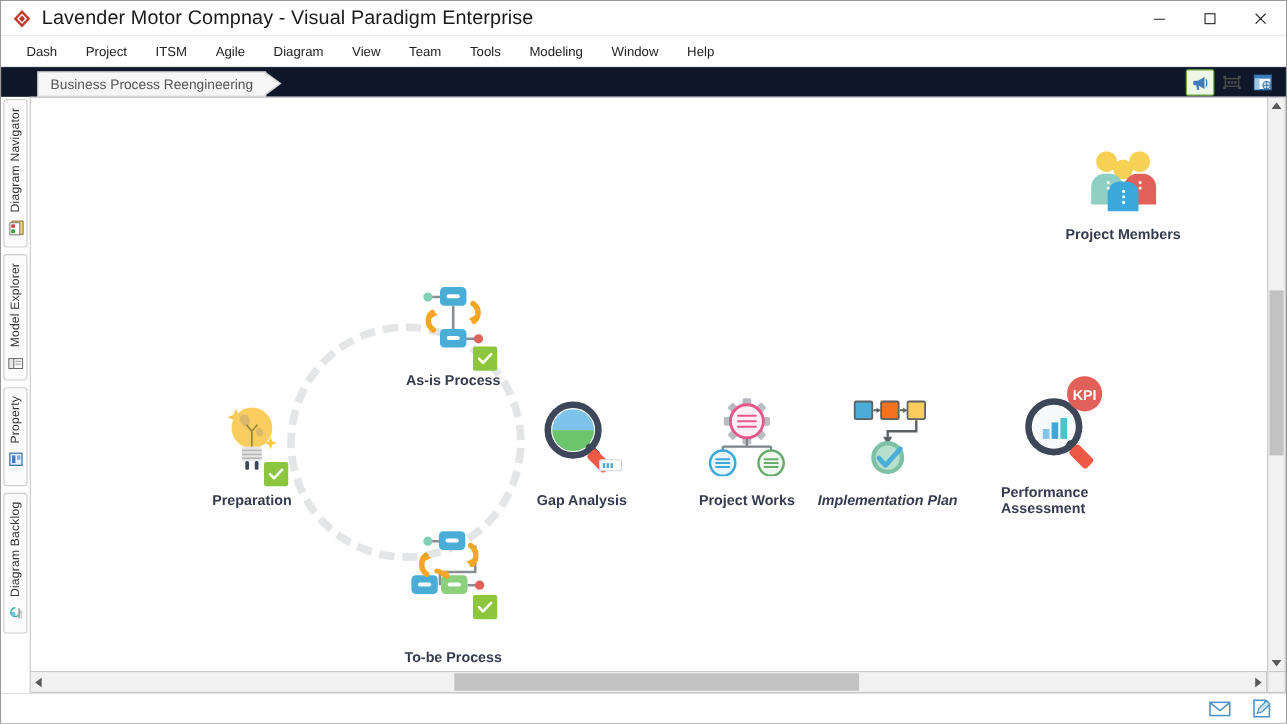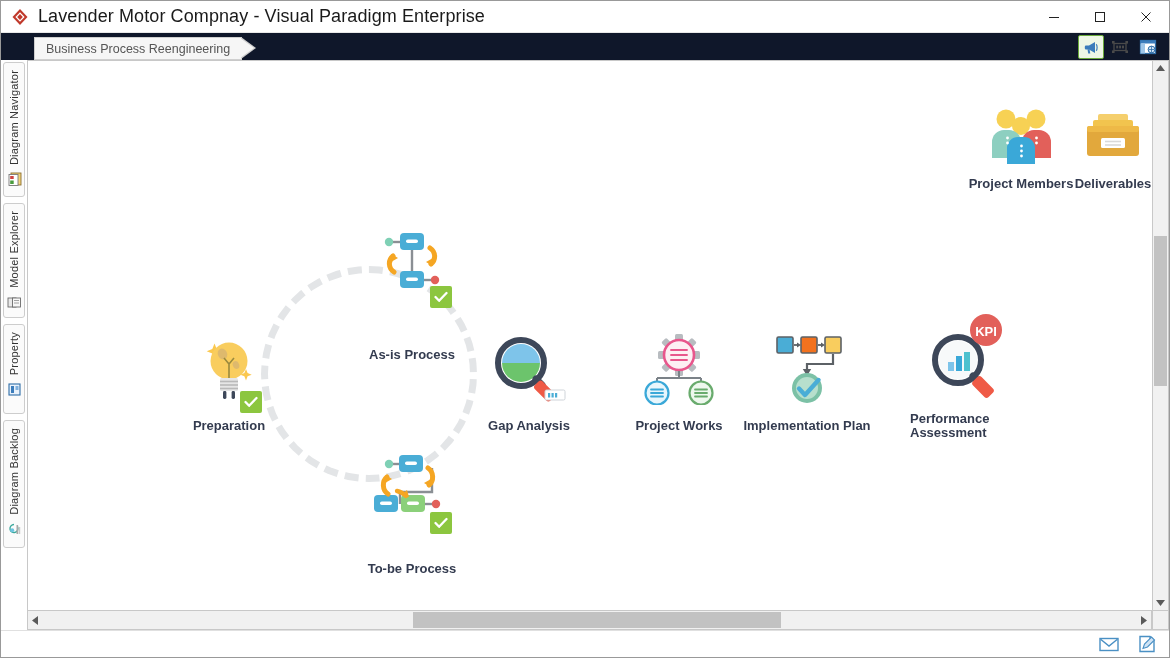--- a/index.html
+++ b/index.html
@@ -167,20 +167,33 @@
       </div>
       <div class="win-btn close">
         <svg width="12" height="12" viewBox="0 0 12 12">
             <line x1="1.5" y1="1.5" x2="10.5" y2="10.5" stroke="currentColor" stroke-width="1"></line>
             <line x1="10.5" y1="1.5" x2="1.5" y2="10.5" stroke="currentColor" stroke-width="1"></line>
           </svg>
       </div>
     </div>
   </div>
 
+  <div class="menubar">
+    <div class="menu-item">Dash</div>
+    <div class="menu-item">Project</div>
+    <div class="menu-item">ITSM</div>
+    <div class="menu-item">Agile</div>
+    <div class="menu-item">Diagram</div>
+    <div class="menu-item">View</div>
+    <div class="menu-item">Team</div>
+    <div class="menu-item">Tools</div>
+    <div class="menu-item">Modeling</div>
+    <div class="menu-item">Window</div>
+    <div class="menu-item">Help</div>
+  </div>
 
   <div class="tabstrip">
     <div class="tab-area">
       <div class="diagram-tab">
         <span>Business Process Reengineering</span>
       </div>
       <div class="tab-arrow"></div>
     </div>
     <div class="toolbar-right">
       <div class="tb-btn active">
@@ -282,36 +295,22 @@
                 <circle cx="52.5" cy="32" r="1.4" fill="#ffffff"></circle>
                 <circle cx="52.5" cy="37" r="1.4" fill="#ffffff"></circle>
                 <circle cx="37.5" cy="40" r="1.4" fill="#ffffff"></circle>
                 <circle cx="37.5" cy="45" r="1.4" fill="#ffffff"></circle>
                 <circle cx="37.5" cy="50" r="1.4" fill="#ffffff"></circle>
               </svg>
             </div>
             <div class="caption">Project Members</div>
           </div>
 
-          <div class="node" style="left:1047px;top:45px;width:76px;">
-            <div class="art">
-              <svg width="74" height="62" viewBox="0 0 74 62">
-                <rect x="22" y="8" width="30" height="12" rx="2" fill="#f5cf6d"></rect>
-                <rect x="17" y="14" width="40" height="10" rx="2" fill="#f2c44e"></rect>
-                <rect x="11" y="20" width="52" height="30" rx="3" fill="#e2a83c"></rect>
-                <rect x="11" y="20" width="52" height="6" rx="2" fill="#eeb947"></rect>
-                <rect x="25" y="32" width="24" height="10" rx="1.5" fill="#ffffff"></rect>
-                <line x1="29" y1="35.5" x2="45" y2="35.5" stroke="#d9d9d9" stroke-width="1.6"></line>
-                <line x1="29" y1="39" x2="45" y2="39" stroke="#d9d9d9" stroke-width="1.6"></line>
-              </svg>
-            </div>
-            <div class="caption">Deliverables</div>
-          </div>
-
-          <div class="node" style="left:302px;top:163px;width:164px;gap:38px;">
+
+          <div class="node" style="left:302px;top:163px;width:164px;">
             <div class="art">
               <svg width="92" height="72" viewBox="0 0 92 72">
                 <line x1="46" y1="26" x2="46" y2="48" stroke="#8a8f94" stroke-width="2.4"></line>
                 <line x1="26" y1="18" x2="35" y2="18" stroke="#8a8f94" stroke-width="2.4"></line>
                 <line x1="57" y1="56" x2="66" y2="56" stroke="#8a8f94" stroke-width="2.4"></line>
                 <circle cx="23" cy="18" r="4.2" fill="#7fd0b5"></circle>
                 <circle cx="69" cy="56" r="4.2" fill="#e2605a"></circle>
                 <rect x="34" y="9" width="24" height="17" rx="4" fill="#4aadd6"></rect>
                 <rect x="40" y="15.5" width="12" height="3.6" rx="1.8" fill="#ffffff"></rect>
                 <rect x="34" y="47" width="24" height="17" rx="4" fill="#4aadd6"></rect>
@@ -424,21 +423,21 @@
                   <path d="M40 12l-4 -2.4v4.8z" fill="#5c6166"></path>
                 <path d="M57 12h4.5" stroke="#5c6166" stroke-width="1.8"></path>
                   <path d="M64 12l-4 -2.4v4.8z" fill="#5c6166"></path>
                 <path d="M72 21v10H46v5" fill="none" stroke="#5c6166" stroke-width="2.2"></path>
                 <path d="M46 43l-4.2-7h8.4z" fill="#5c6166"></path>
                 <circle cx="46" cy="55" r="15" fill="#7cc1a6"></circle>
                 <circle cx="46" cy="55" r="11" fill="#b7dfcd"></circle>
                 <path d="M38 55.5l6 6.5 13.5-15" fill="none" stroke="#4aadd6" stroke-width="4.4" stroke-linecap="round" stroke-linejoin="round"></path>
               </svg>
             </div>
-            <div class="caption" style="margin-top:10px;">Implementation Plan</div>
+            <div class="caption" style="margin-top:10px;font-style:italic;">Implementation Plan</div>
           </div>
 
           <div class="node" style="left:855px;top:251px;width:164px;">
             <div class="art">
               <svg width="98" height="88" viewBox="0 0 98 88">
                 <circle cx="42" cy="48" r="23" fill="none" stroke="#3d4759" stroke-width="6"></circle>
                 <circle cx="42" cy="48" r="19" fill="#f7f9fa"></circle>
                 <rect x="32" y="50" width="6" height="9" fill="#7ec4ea"></rect>
                 <rect x="40" y="44" width="6" height="15" fill="#3aa8d8"></rect>
                 <rect x="48" y="40" width="6" height="19" fill="#4ec1cf"></rect>

